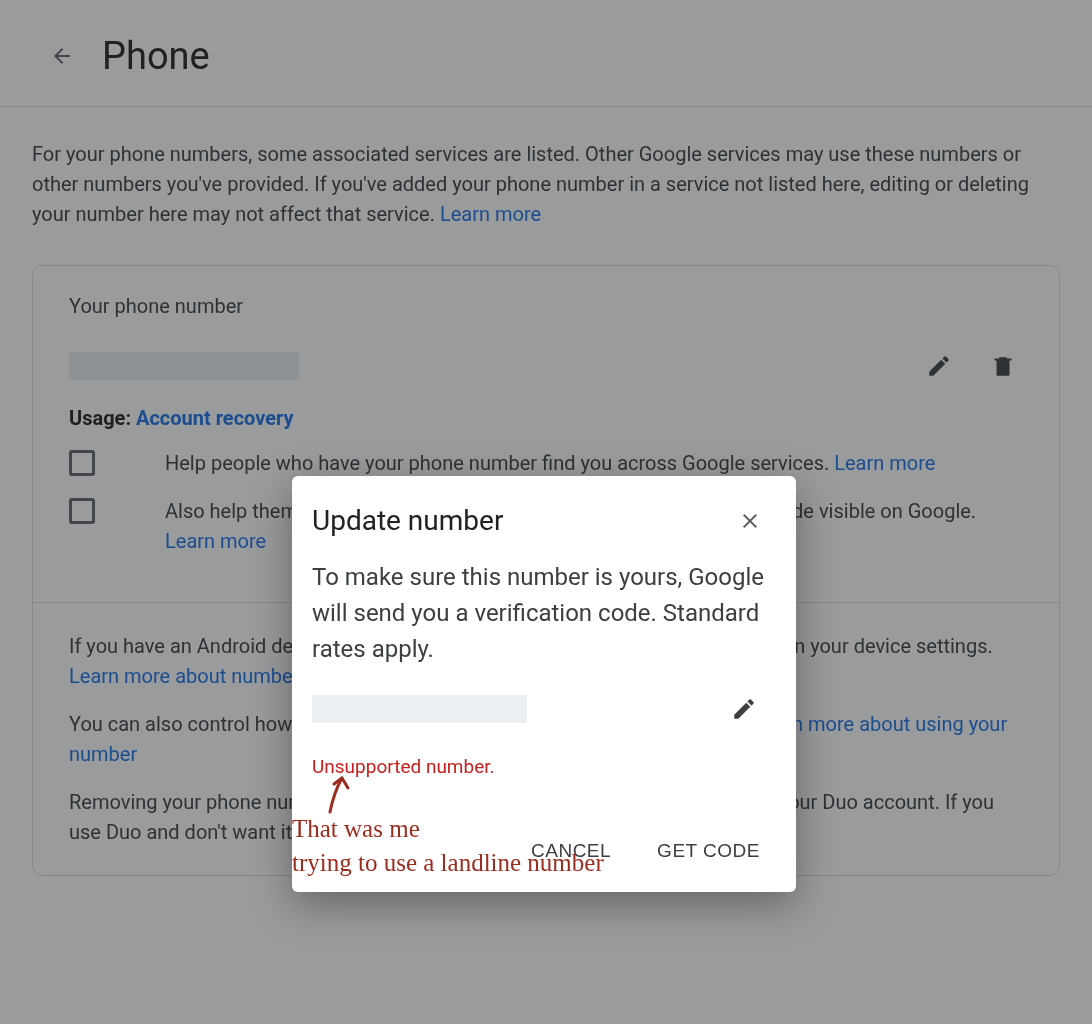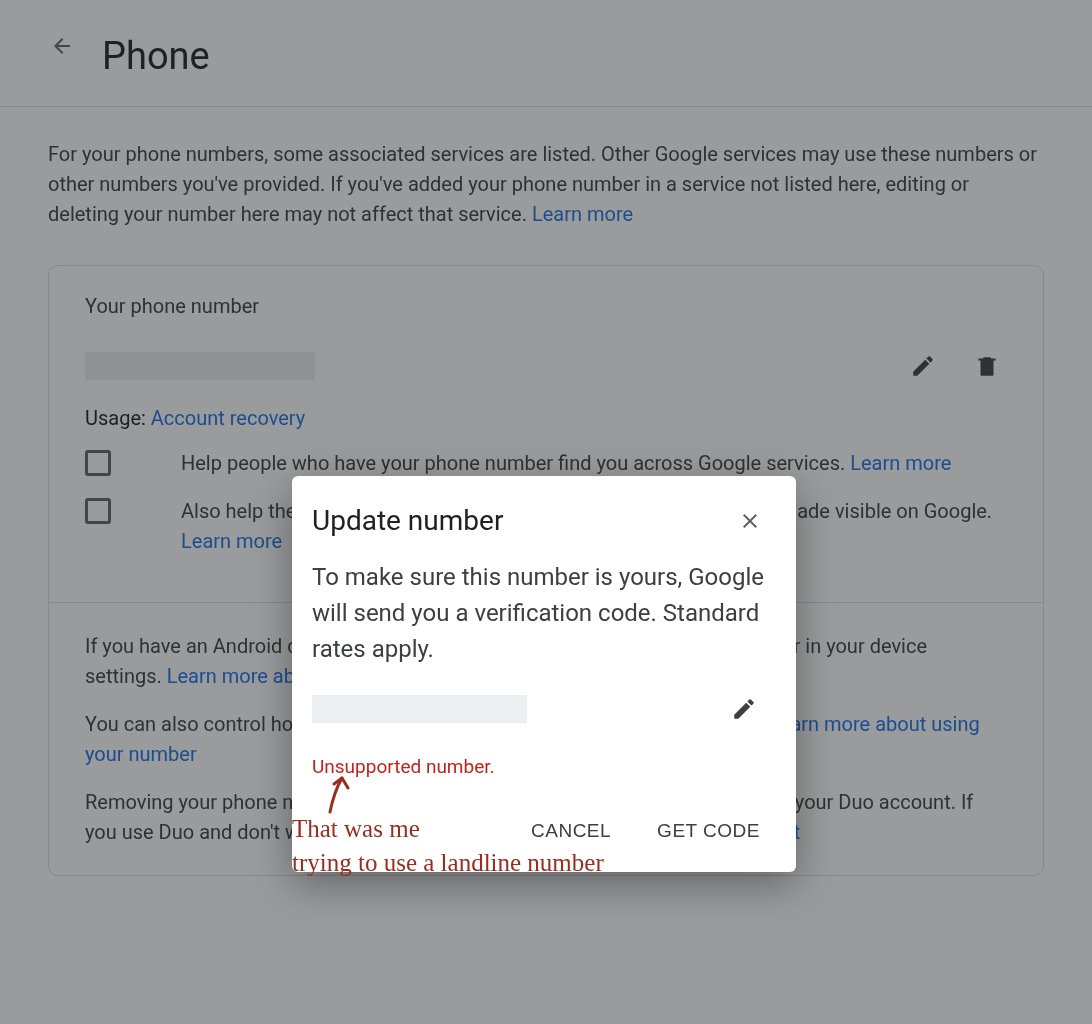--- a/index.html
+++ b/index.html
@@ -10,37 +10,38 @@
     width: 1092px;
     height: 1024px;
     overflow: hidden;
     position: relative;
   }
   .page {
     width: 100%; height: 100%;
   }
   .header {
     display: flex;
+    align-items: center;
     padding: 34px 50px 28px 50px;
     border-bottom: 1px solid #dadce0;
   }
   .back-btn {
     width: 24px; height: 24px;
     display: flex; align-items: center; justify-content: center;
     margin-right: 28px;
     color: #5f6368;
     cursor: pointer;
   }
   .page-title {
     font-size: 38px;
     font-weight: 400;
     color: #202124;
   }
   .content {
-    padding: 32px 48px;
+    padding: 32px 32px;
   }
   .intro {
     font-size: 20px;
     line-height: 1.5;
     color: #3c4043;
     margin-bottom: 36px;
   }
   .link { color: #1a73e8; cursor: pointer; }
   .card {
     border: 1px solid #dadce0;
@@ -72,20 +73,21 @@
     width: 40px; height: 40px;
     display: flex; align-items: center; justify-content: center;
     color: #3c4043;
     cursor: pointer;
     margin-left: 24px;
   }
   .usage-line {
     font-size: 20px;
     color: #202124;
     margin-bottom: 18px;
+    font-weight: bold;
   }
   .check-row {
     display: flex;
     align-items: flex-start;
     margin-bottom: 18px;
     font-size: 20px;
     line-height: 1.5;
     color: #3c4043;
     gap: 44px;
   }
@@ -148,21 +150,21 @@
     align-items: center;
     margin-bottom: 26px;
   }
   .dialog-redacted {
     width: 215px; height: 28px;
     background: #eceff1;
   }
   .error-text {
     font-size: 19px;
     color: #c5221f;
-    margin-bottom: 36px;
+    margin-bottom: 56px;
   }
   .dialog-actions {
     display: flex;
     justify-content: flex-end;
     gap: 38px;
   }
   .flat-btn {
     font-size: 19px;
     font-weight: 500;
     color: #3c4043;

